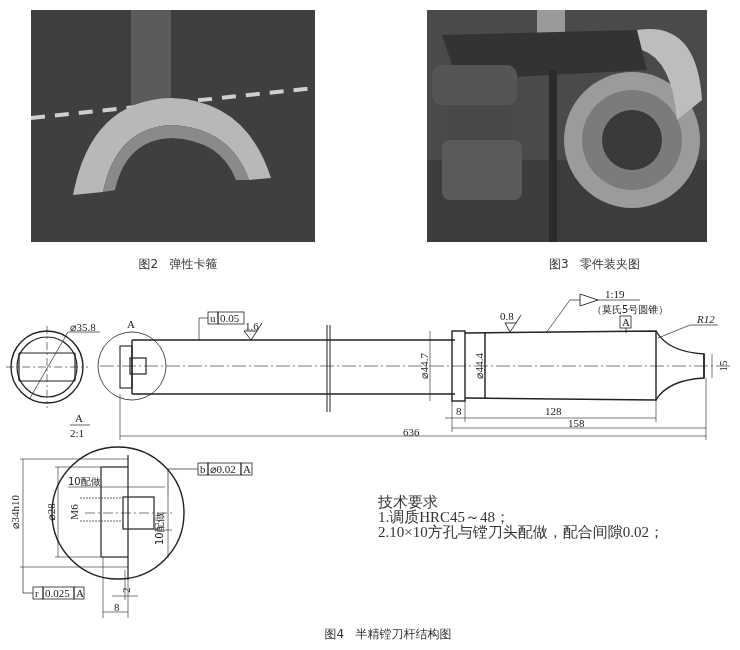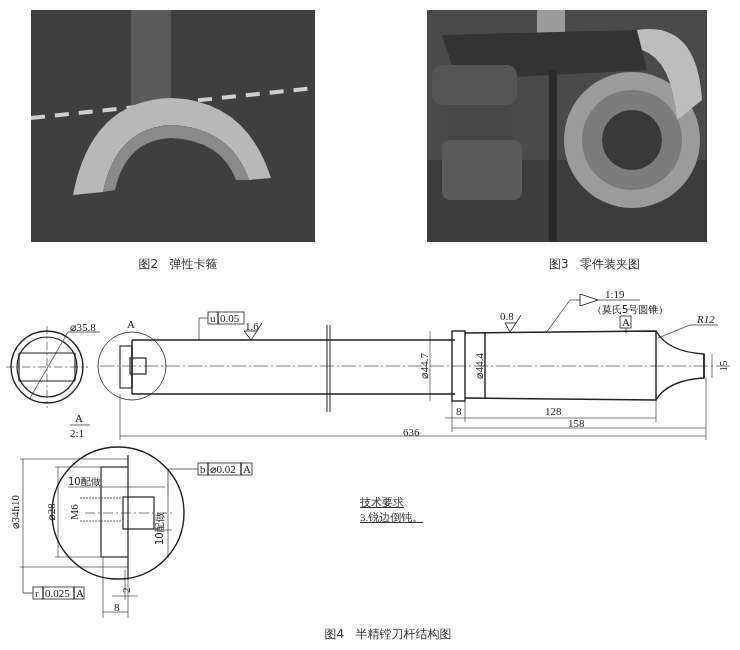--- a/index.html
+++ b/index.html
@@ -6,22 +6,22 @@
   body { width: 740px; height: 650px; position: relative; overflow: hidden;
          font-family: "DejaVu Sans", sans-serif; color: #222; }
   .photo { position: absolute; overflow: hidden; }
   .caption { position: absolute; font-size: 12px; color: #333; text-align: center; white-space: pre; }
   #fig2 { left: 31px; top: 10px; width: 284px; height: 232px;
           background: repeating-linear-gradient(178deg, #4b4b4b 0 3px, #3a3a3a 3px 6px), #444; }
   #fig3 { left: 427px; top: 10px; width: 280px; height: 232px; background: #5a5a5a; }
   svg.drawing { position: absolute; left: 0; top: 0; }
   .dim { font-family: "Liberation Serif", serif; font-size: 11px; fill: #222; }
   .cn { font-family: "DejaVu Sans", sans-serif; font-size: 10px; fill: #222; }
-  .tech { position: absolute; left: 360px; top: 495px; font-family: "Liberation Serif", serif;
-          font-size: 11px; line-height: 15px; color: #333; text-decoration: underline; }
+  .tech { position: absolute; left: 378px; top: 495px; font-family: "Liberation Serif", serif;
+          font-size: 15px; line-height: 15px; color: #333; }
   .tech div { white-space: pre; }
 </style>
 </head>
 <body>
 
 <div id="fig2" class="photo">
   <svg width="284" height="232">
     <rect x="0" y="0" width="284" height="232" fill="#3f3f3f"></rect>
     <rect x="100" y="0" width="40" height="100" fill="#777" opacity="0.5"></rect>
     <line x1="0" y1="108" x2="284" y2="78" stroke="#cfcfcf" stroke-width="4" stroke-dasharray="14 10"></line>
@@ -188,16 +188,17 @@
   <text class="dim" x="243" y="473">A</text>
   <text class="dim" x="35" y="597">r</text>
   <text class="dim" x="45" y="597">0.025</text>
   <text class="dim" x="76" y="597">A</text>
   <text class="dim" transform="translate(130,593) rotate(-90)">2</text>
   <text class="dim" x="114" y="611">8</text>
 </svg>
 
 <div class="tech">
   <div>技术要求</div>
-  <div>3.锐边倒钝。</div>
+  <div>1.调质HRC45～48；</div>
+  <div>2.10×10方孔与镗刀头配做，配合间隙0.02；</div>
 </div>
 
 <div class="caption" style="left:298px; top:626px; width:180px; font-size:12px;">图4   半精镗刀杆结构图</div>
 
 </body></html>

